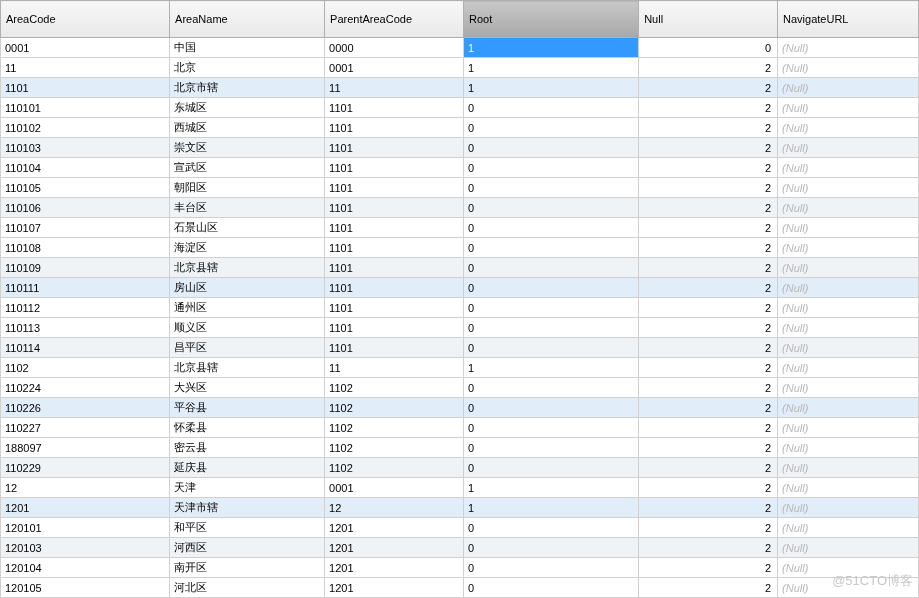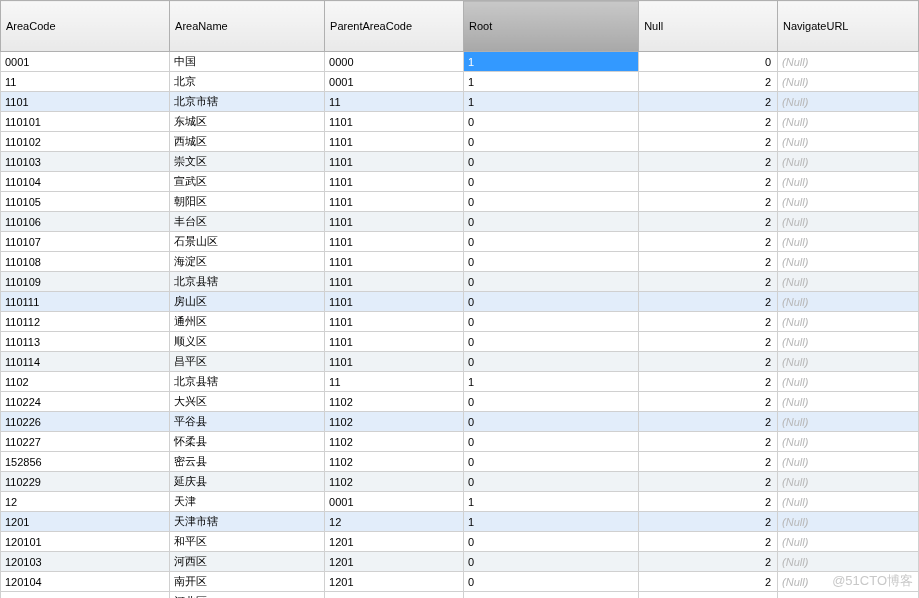--- a/index.html
+++ b/index.html
@@ -14,21 +14,21 @@
     }
     .grid {
       border-collapse: collapse;
       width: 100%;
       table-layout: fixed;
     }
     .grid th {
       background: linear-gradient(to bottom, #f7f7f7, #e9e9e9);
       border: 1px solid #b0b0b0;
       text-align: left;
-      padding: 19px 5px;
+      padding: 12px 5px;
       font-weight: normal;
       height: 20px;
       font-size: 11px;
       white-space: nowrap;
       overflow: hidden;
       margin-left: 40px;
     }
     .grid th.selected-col {
       background: linear-gradient(to bottom, #c8c8c8, #a8a8a8);
     }
@@ -235,21 +235,21 @@
       </tr>
       <tr>
         <td>110227</td>
         <td>怀柔县</td>
         <td>1102</td>
         <td>0</td>
         <td class="num">2</td>
         <td><span class="null">(Null)</span></td>
       </tr>
       <tr>
-        <td>152856</td>
+        <td>188097</td>
         <td>密云县</td>
         <td>1102</td>
         <td>0</td>
         <td class="num">2</td>
         <td><span class="null">(Null)</span></td>
       </tr>
       <tr class="alt">
         <td>110229</td>
         <td>延庆县</td>
         <td>1102</td>

